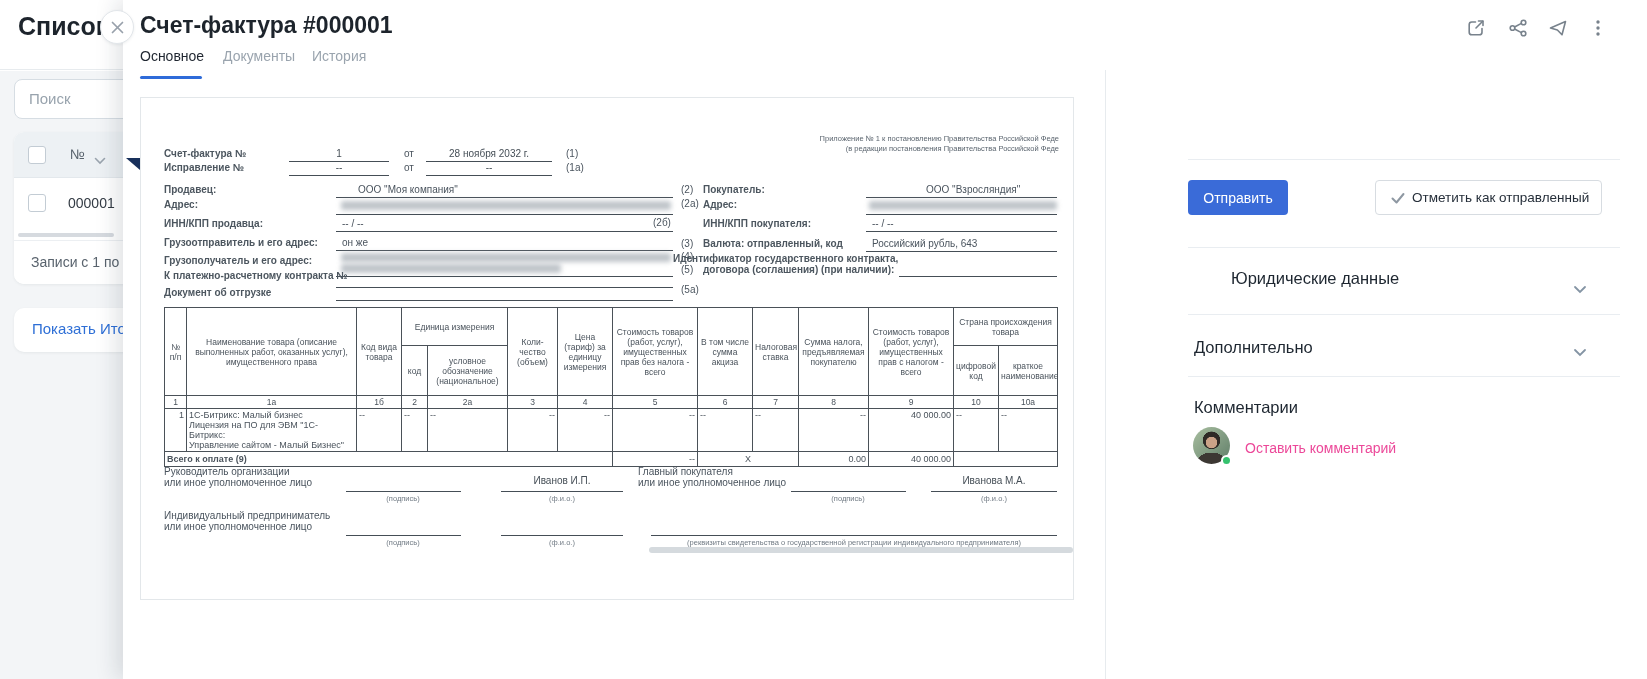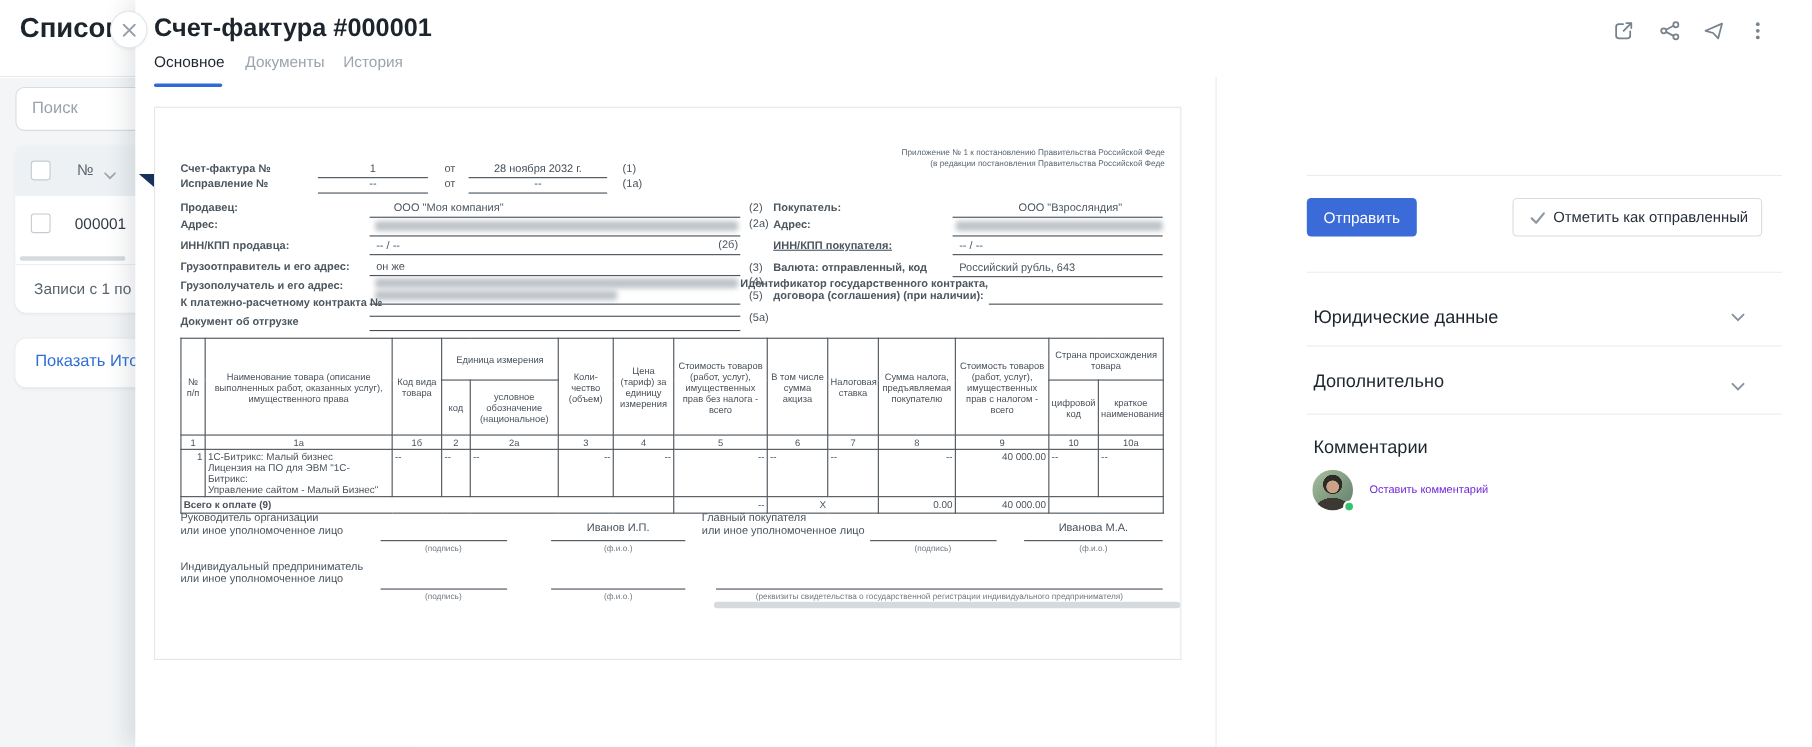--- a/index.html
+++ b/index.html
@@ -76,21 +76,21 @@
   .sec-head { position:absolute; left:1071px; font-size:16.5px; color:#1d2630; cursor:pointer; white-space:nowrap; }
   .sec-chev { position:absolute; left:1450px; cursor:pointer; }
   .cm-title { position:absolute; left:1071px; top:398px; font-size:16.5px; font-weight:500; color:#1d2630; }
   .avatar { position:absolute; left:1070px; top:427px; width:37px; height:37px; border-radius:50%;
     background:
       radial-gradient(circle at 50% 42%, #caa287 0 5.5px, rgba(0,0,0,0) 6px),
       radial-gradient(circle at 50% 36%, #2e2a26 0 8.5px, rgba(0,0,0,0) 9px),
       radial-gradient(ellipse 15px 10px at 50% 96%, #3c3833 0 99%, rgba(0,0,0,0) 100%),
       linear-gradient(135deg,#a9bfa0,#5f7d68); }
   .avatar .dot { position:absolute; right:-2px; bottom:-2px; width:11px; height:11px; background:#35c26e; border:2px solid #fff; border-radius:50%; }
-  .cm-placeholder { position:absolute; left:1122px; top:440px; font-size:10px; color:#6d28d9; cursor:text; white-space:nowrap; }
+  .cm-placeholder { position:absolute; left:1122px; top:440px; font-size:14px; color:#ec4899; cursor:text; white-space:nowrap; }
 
   
   .close-btn { position:absolute; left:100px; top:10px; width:34px; height:34px; background:#fff; border:1px solid #e2e6ea; border-radius:50%; cursor:pointer; z-index:20; box-shadow:0 1px 3px rgba(40,50,60,.08); }
   .close-btn svg { position:absolute; left:10px; top:10px; }
 </style>
 </head>
 <body>
 
 <div class="screen">
 
@@ -214,21 +214,21 @@
 
       <span class="dn" style="left:540px; top:86px;">(2)</span>
       <span class="dl" style="left:562px; top:86px;">Покупатель:</span>
       <span class="dn" style="left:785px; top:86px;">ООО "Взросляндия"</span>
       <span class="uline" style="left:725px; top:99px; width:191px;"></span>
       <span class="dn" style="left:540px; top:100px;">(2а)</span>
       <span class="dl" style="left:562px; top:101px;">Адрес:</span>
       <span class="blur" style="left:728px; top:103px; width:188px;"></span>
       <span class="uline" style="left:725px; top:116px; width:191px;"></span>
       <span class="dn" style="left:512px; top:119px;">(2б)</span>
-      <span class="dl" style="left:562px; top:120px;text-decoration:underline;">ИНН/КПП покупателя:</span>
+      <span class="dl" style="left:562px; top:120px;">ИНН/КПП покупателя:</span>
       <span class="dn" style="left:731px; top:120px;">-- / --</span>
       <span class="uline" style="left:725px; top:133px; width:191px;"></span>
       <span class="dn" style="left:540px; top:140px;">(3)</span>
       <span class="dl" style="left:562px; top:140px;">Валюта: отправленный, код</span>
       <span class="dn" style="left:731px; top:140px;">Российский рубль, 643</span>
       <span class="uline" style="left:725px; top:153px; width:191px;"></span>
       <span class="dn" style="left:540px; top:153px;">(4)</span>
       <span class="dl" style="left:532px; top:155px;">Идентификатор государственного контракта,</span>
       <span class="dn" style="left:540px; top:166px;">(5)</span>
       <span class="dl" style="left:562px; top:166px;">договора (соглашения) (при наличии):</span>
@@ -353,21 +353,21 @@
     <button class="btn-mark">
       <span class="ck">
         <svg width="16" height="16">
             <polyline points="2.5,8.5 6.5,12.5 13.5,4" fill="none" stroke="#8e98a2" stroke-width="2" stroke-linecap="round" stroke-linejoin="round"></polyline>
           </svg>
       </span>
       <span class="tx">Отметить как отправленный</span>
     </button>
 
     <div class="sb-divider" style="top:247px;"></div>
-    <div class="sec-head" style="top:280px;">Юридические данные</div>
+    <div class="sec-head" style="top:269px;margin-left:37px;">Юридические данные</div>
     <span class="sec-chev" style="top:280px;">
       <svg width="14" height="9">
           <polyline points="2,2 7,7 12,2" fill="none" stroke="#8494a4" stroke-width="1.8" stroke-linecap="round"></polyline>
         </svg>
     </span>
     <div class="sb-divider" style="top:314px;"></div>
     <div class="sec-head" style="top:338px;">Дополнительно</div>
     <span class="sec-chev" style="top:343px;">
       <svg width="14" height="9">
           <polyline points="2,2 7,7 12,2" fill="none" stroke="#8494a4" stroke-width="1.8" stroke-linecap="round"></polyline>

